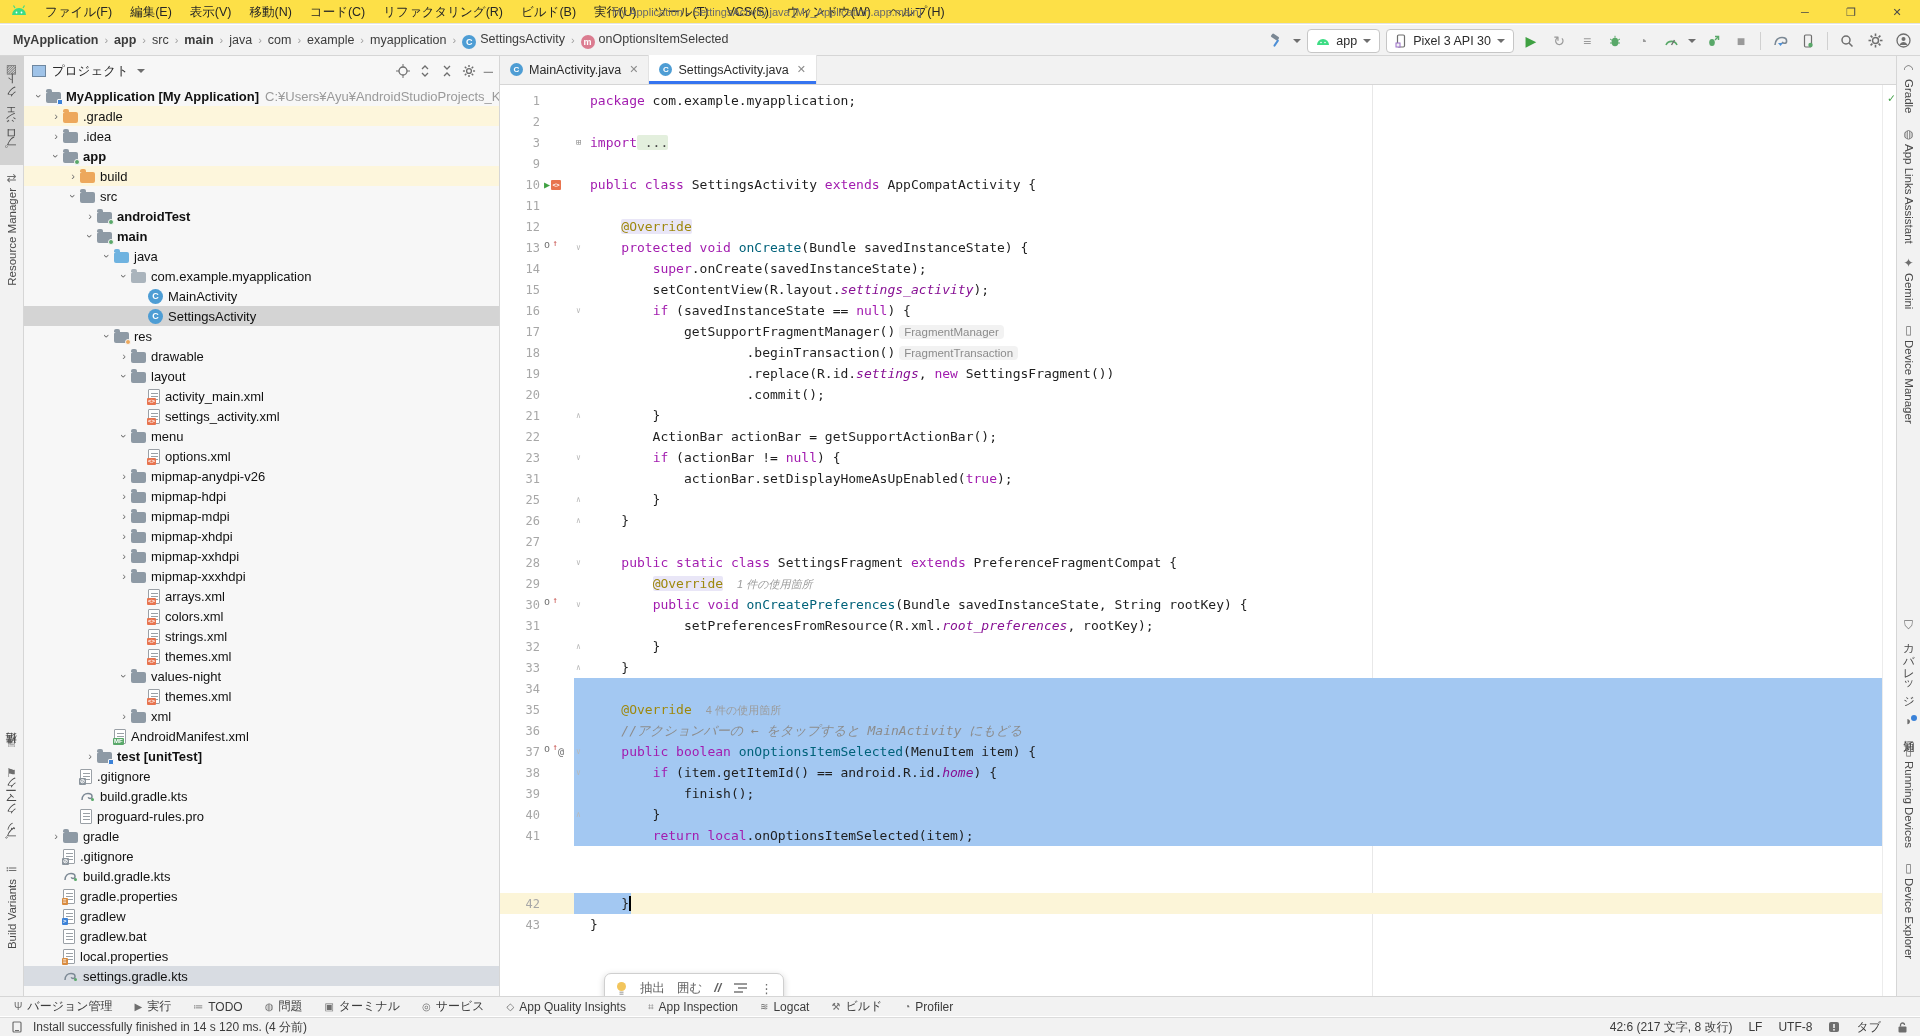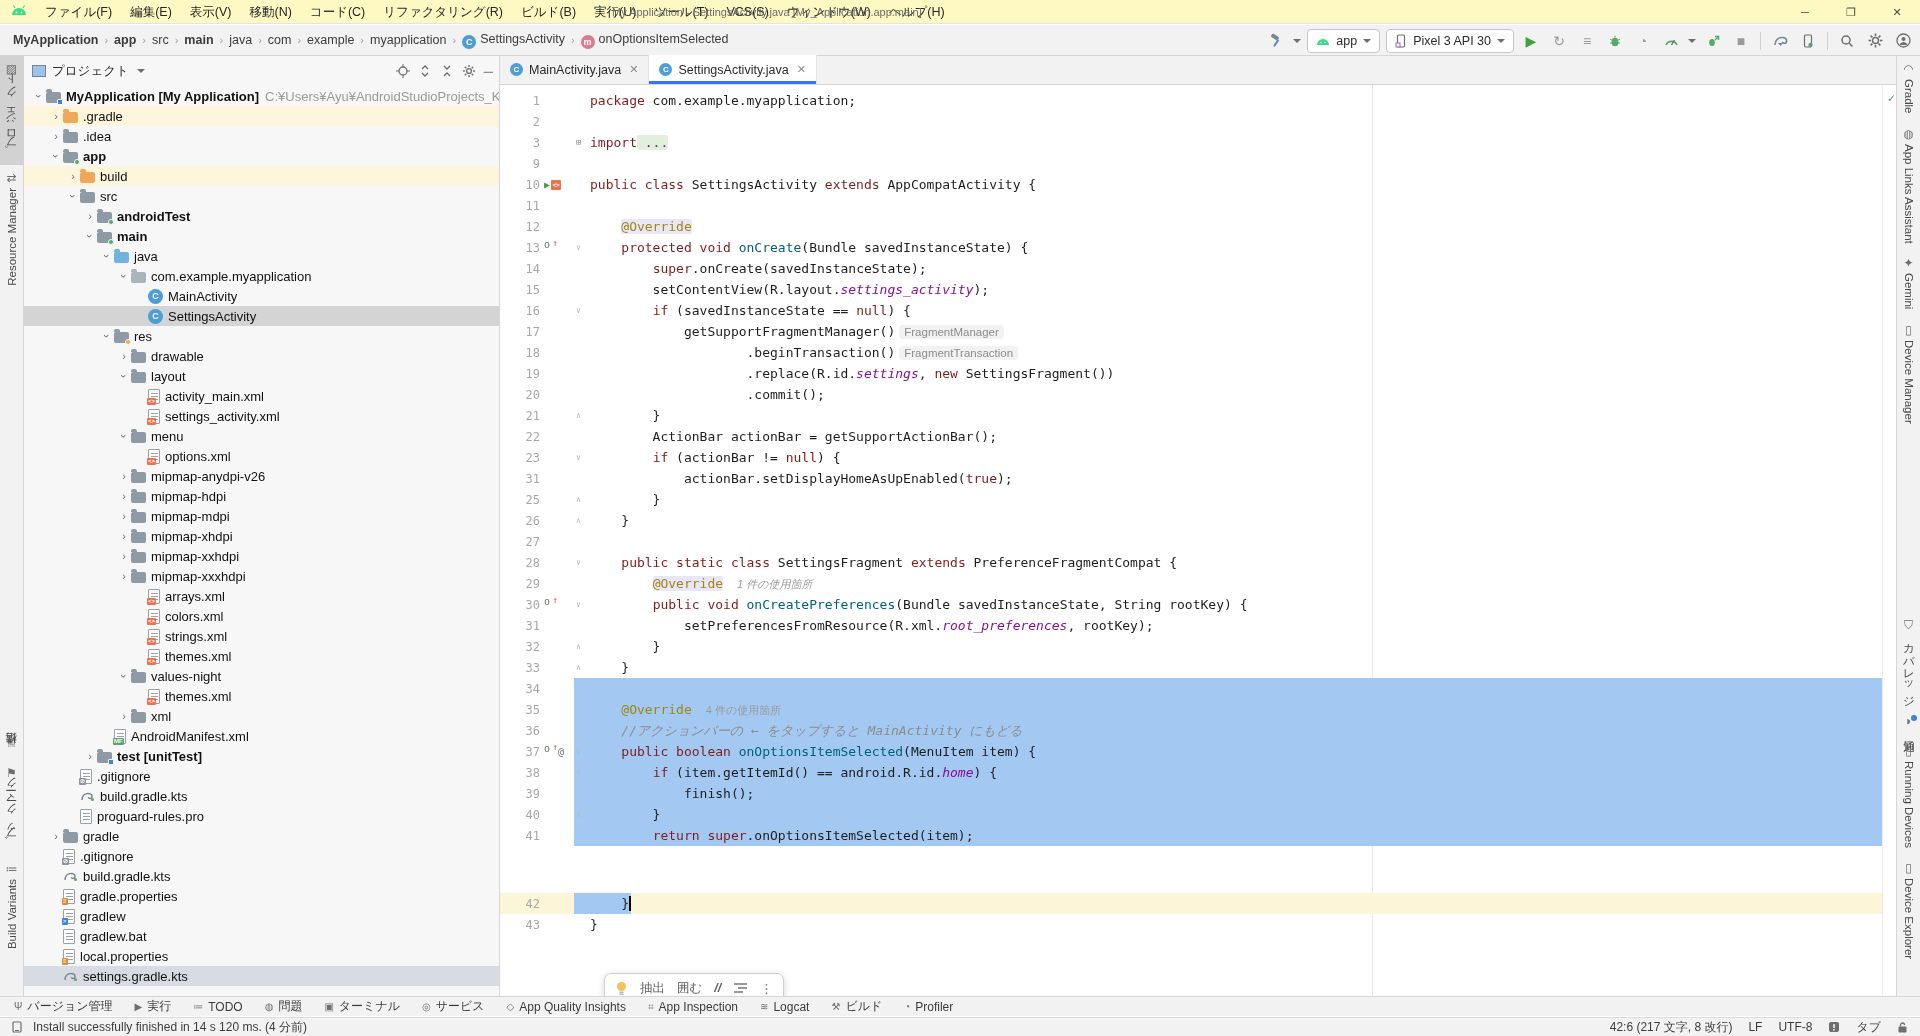--- a/index.html
+++ b/index.html
@@ -1,21 +1,21 @@
 <!DOCTYPE html>
 <html><head>
 <meta charset="utf-8">
 <style>
   * { margin:0; padding:0; box-sizing:border-box; }
   html,body { width:1920px; height:1036px; overflow:hidden; background:#fff;
     font-family:"Liberation Sans", sans-serif; color:#1e1e1e; -webkit-font-smoothing:antialiased; }
   .row { display:flex; align-items:center; }
 
   
-  #titlebar { position:absolute; left:0; top:0; width:1920px; height:24px; background:#fef9c3;
+  #titlebar { position:absolute; left:0; top:0; width:1920px; height:24px; background:#fde047;
     border-bottom:1px solid #e3e3e3; display:flex; align-items:center; font-size:12.5px; }
   #as-logo { width:18px; height:16px; margin:0 8px 0 10px; }
   .menu-item { padding:0 9px; height:24px; line-height:24px; color:#262626; cursor:default; }
   #win-title { position:absolute; left:612px; top:0; height:24px; line-height:24px; color:#6b6b6b; font-size:11px; }
   #win-controls { position:absolute; right:0; top:0; height:24px; display:flex; }
   .win-btn { width:46px; height:24px; display:flex; align-items:center; justify-content:center; color:#4a4a4a; font-size:11px; }
 
   
   #toolbar-row { position:absolute; left:0; top:25px; width:1920px; height:31px; background:#f2f2f2;
     border-bottom:1px solid #d6d6d6; display:flex; align-items:center; }
@@ -92,21 +92,21 @@
   .margin-line { position:absolute; left:872px; top:0; bottom:0; width:1px; background:#e8e8e8; }
   .code-line { position:relative; height:21px; display:flex; align-items:center; }
   .lnum { width:44px; text-align:right; color:#a7a7a7; font-size:12px; flex:none; padding-right:4px; }
   .gicons { width:30px; flex:none; display:flex; align-items:center; gap:1px; height:21px; font-size:10px; }
   .line-body { flex:1; position:relative; height:21px; line-height:21px; white-space:pre; padding-left:16px; min-width:0; }
   .fm { position:absolute; left:2px; top:0; width:10px; color:#b9b9b9; font-size:8px; line-height:21px; }
   .code-line.sel .line-body { background:#a3c8f2; }
   .code-line.caretline { background:#fcf5d8;margin-top:47px; }
   .sel42 { position:absolute; left:0; top:0; bottom:0; width:57px; background:#a3c8f2; }
   .caret { display:inline-block; width:2px; height:15px; background:#000; vertical-align:-3px; }
-  .k { color:#7f1d1d; } .d { color:#00627a; } .f { color:#871094; font-style:italic; }
+  .k { color:#a21caf; } .d { color:#00627a; } .f { color:#871094; font-style:italic; }
   .a { color:#9e880d; } .ah { color:#9e880d; background:#e9e6f7; border-radius:2px; }
   .cm { color:#8c8c8c; font-style:italic; }
   .fold { background:#e3efdd; color:#444; border-radius:2px; }
   .inlay { font-family:"Liberation Sans",sans-serif; font-size:11.5px; color:#8c8c8c; background:#f2f2f2;
     border-radius:4px; padding:1px 5px; margin-left:4px; }
   .usage { font-family:"Liberation Sans",sans-serif; font-size:11px; color:#9b9b9b; margin-left:14px; }
   .ovr-ic { position:relative; width:13px; height:13px; flex:none; }
   .ovr-ic::before { content:"o"; position:absolute; left:0; top:-2px; color:#6e6e6e; font-size:10px; }
   .ovr-ic::after { content:"\2191"; position:absolute; right:-1px; top:-3px; color:#c75450; font-size:9px; }
   .at-ic { color:#6e6e6e; font-size:10px; }
@@ -849,21 +849,21 @@
             <span class="line-body"><span style="position: relative;">            finish();</span></span>
           </div>
           <div class="code-line sel">
             <span class="lnum">40</span>
             <span class="gicons"></span>
             <span class="line-body"><span class="fm">∧</span><span style="position: relative;">        }</span></span>
           </div>
           <div class="code-line sel">
             <span class="lnum">41</span>
             <span class="gicons"></span>
-            <span class="line-body"><span style="position: relative;">        </span><span class="k" style="position: relative;">return super</span><span style="position: relative;">.onOptionsItemSelected(item);</span></span>
+            <span class="line-body"><span style="position: relative;">        </span><span class="k" style="position: relative;">return local</span><span style="position: relative;">.onOptionsItemSelected(item);</span></span>
           </div>
           <div class="code-line caretline">
             <span class="lnum">42</span>
             <span class="gicons"></span>
             <span class="line-body"><span class="fm">∧</span><span class="sel42"></span><span style="position: relative;">    }</span><span class="caret" style="position: relative;"></span></span>
           </div>
           <div class="code-line">
             <span class="lnum">43</span>
             <span class="gicons"></span>
             <span class="line-body"><span style="position: relative;">}</span></span>

